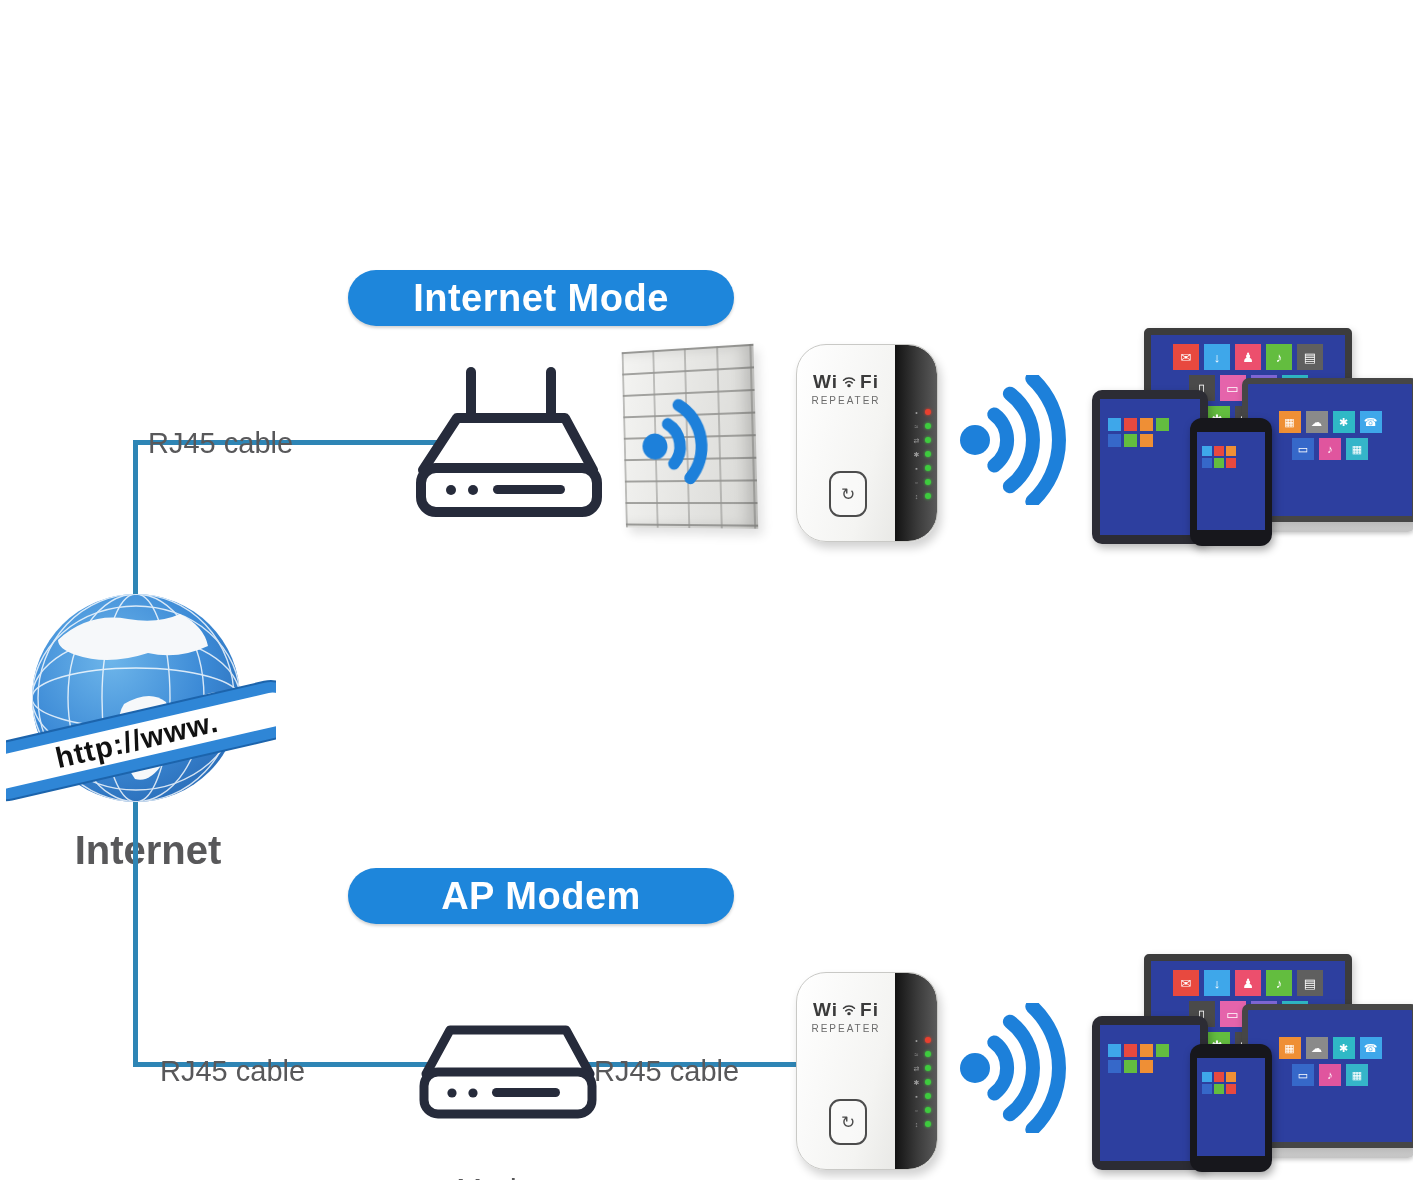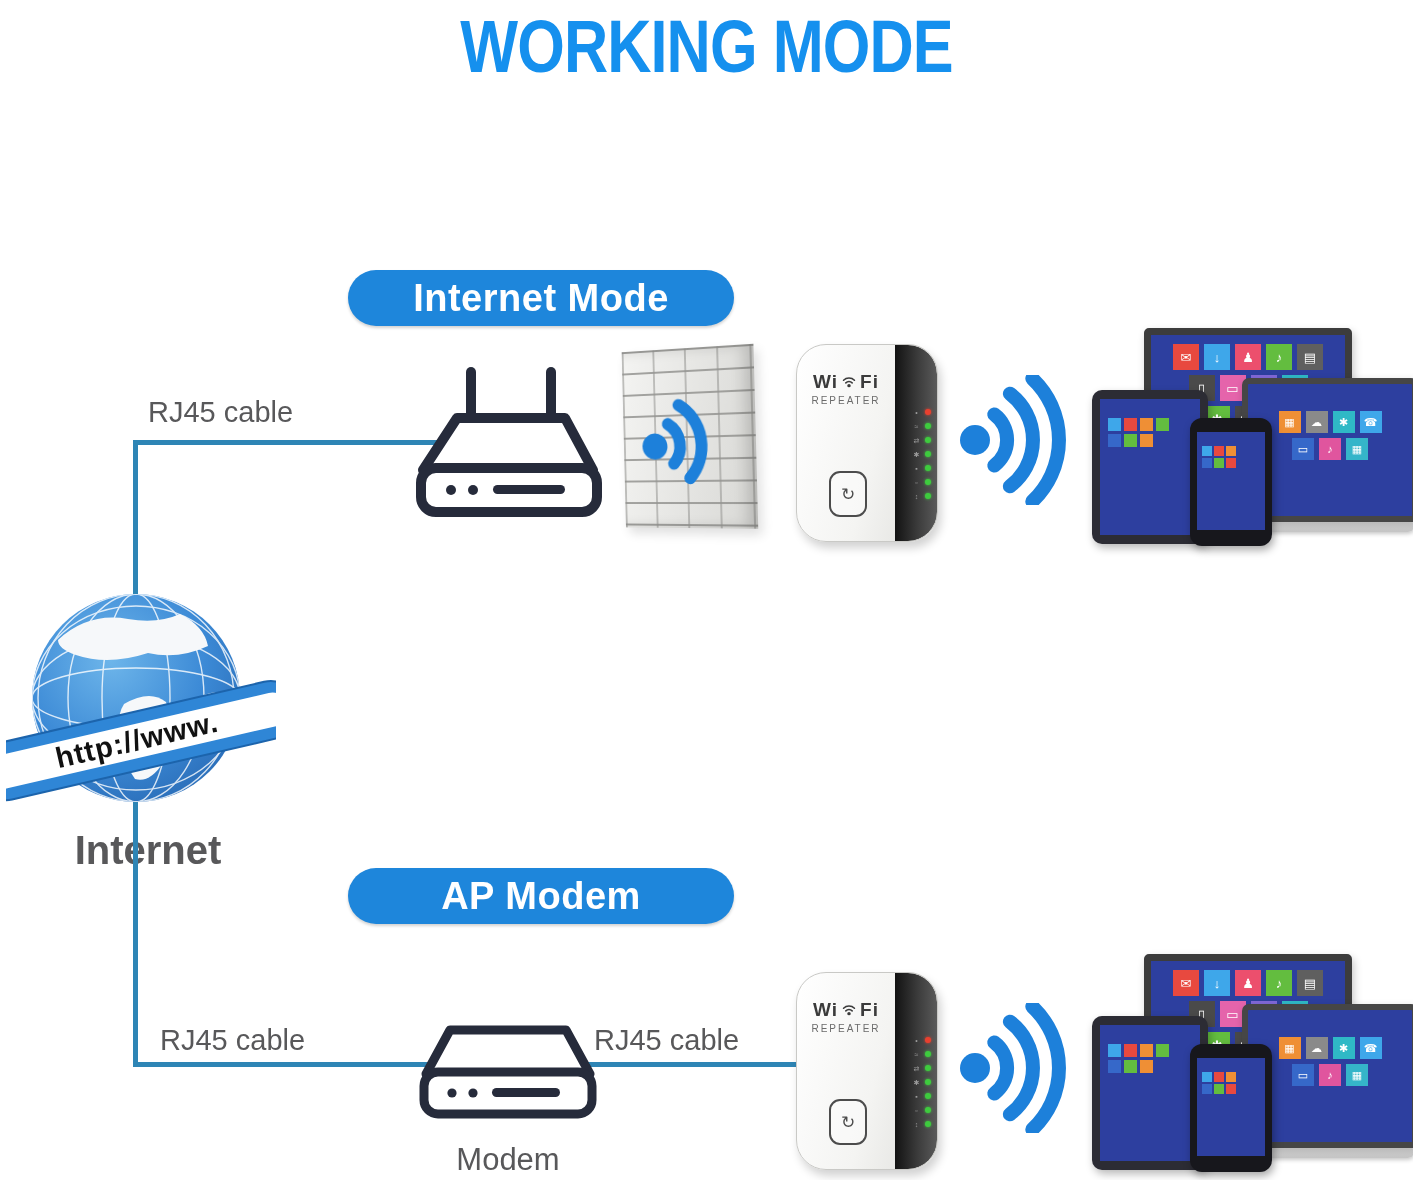--- a/index.html
+++ b/index.html
@@ -15,21 +15,21 @@
   
   .pill{width:386px;height:56px;border-radius:30px;background:var(--pill);
         display:flex;align-items:center;justify-content:center;z-index:4;
         box-shadow:0 2px 3px rgba(0,0,0,.18);}
   .pill span{color:#fff;font-weight:bold;font-size:38px;letter-spacing:.5px;}
 
   
   .cable{background:var(--cable);z-index:2;}
 
   
-  .glabel{color:var(--label-gray);font-size:29px;z-index:4;}
+  .glabel{color:var(--label-gray);font-size:29px;z-index:4;margin-top:31px;}
 
   
   .line-icon{z-index:3;}
 
   
   #wall{left:620px;top:348px;width:136px;height:180px;z-index:3;
     background:
       repeating-linear-gradient(180deg, rgba(148,148,145,.85) 0 2px, transparent 2px 22px),
       repeating-linear-gradient(90deg, rgba(148,148,145,.55) 0 2px, transparent 2px 33px),
       linear-gradient(100deg,#f4f4f2,#d8d8d5);
@@ -90,23 +90,20 @@
   
   #globe{left:6px;top:586px;z-index:3;}
   #internet-label{left:38px;top:828px;width:220px;text-align:center;
     font-size:40px;font-weight:bold;color:var(--label-gray);z-index:1;}
 </style>
 </head>
 <body>
 
 <div id="canvas">
 
-  <div class="abs" id="title">
-    <span>WORKING MODE</span>
-  </div>
 
   <div class="abs cable" style="left:133px;top:440px;width:312px;height:5px;"></div>
   <div class="abs cable" style="left:133px;top:440px;width:5px;height:627px;"></div>
   <div class="abs cable" style="left:133px;top:1062px;width:307px;height:5px;"></div>
   <div class="abs cable" style="left:580px;top:1062px;width:220px;height:5px;"></div>
 
   <div class="abs glabel" style="left:148px;top:396px;">RJ45 cable</div>
   <div class="abs glabel" style="left:160px;top:1024px;">RJ45 cable</div>
   <div class="abs glabel" style="left:594px;top:1024px;">RJ45 cable</div>
 

